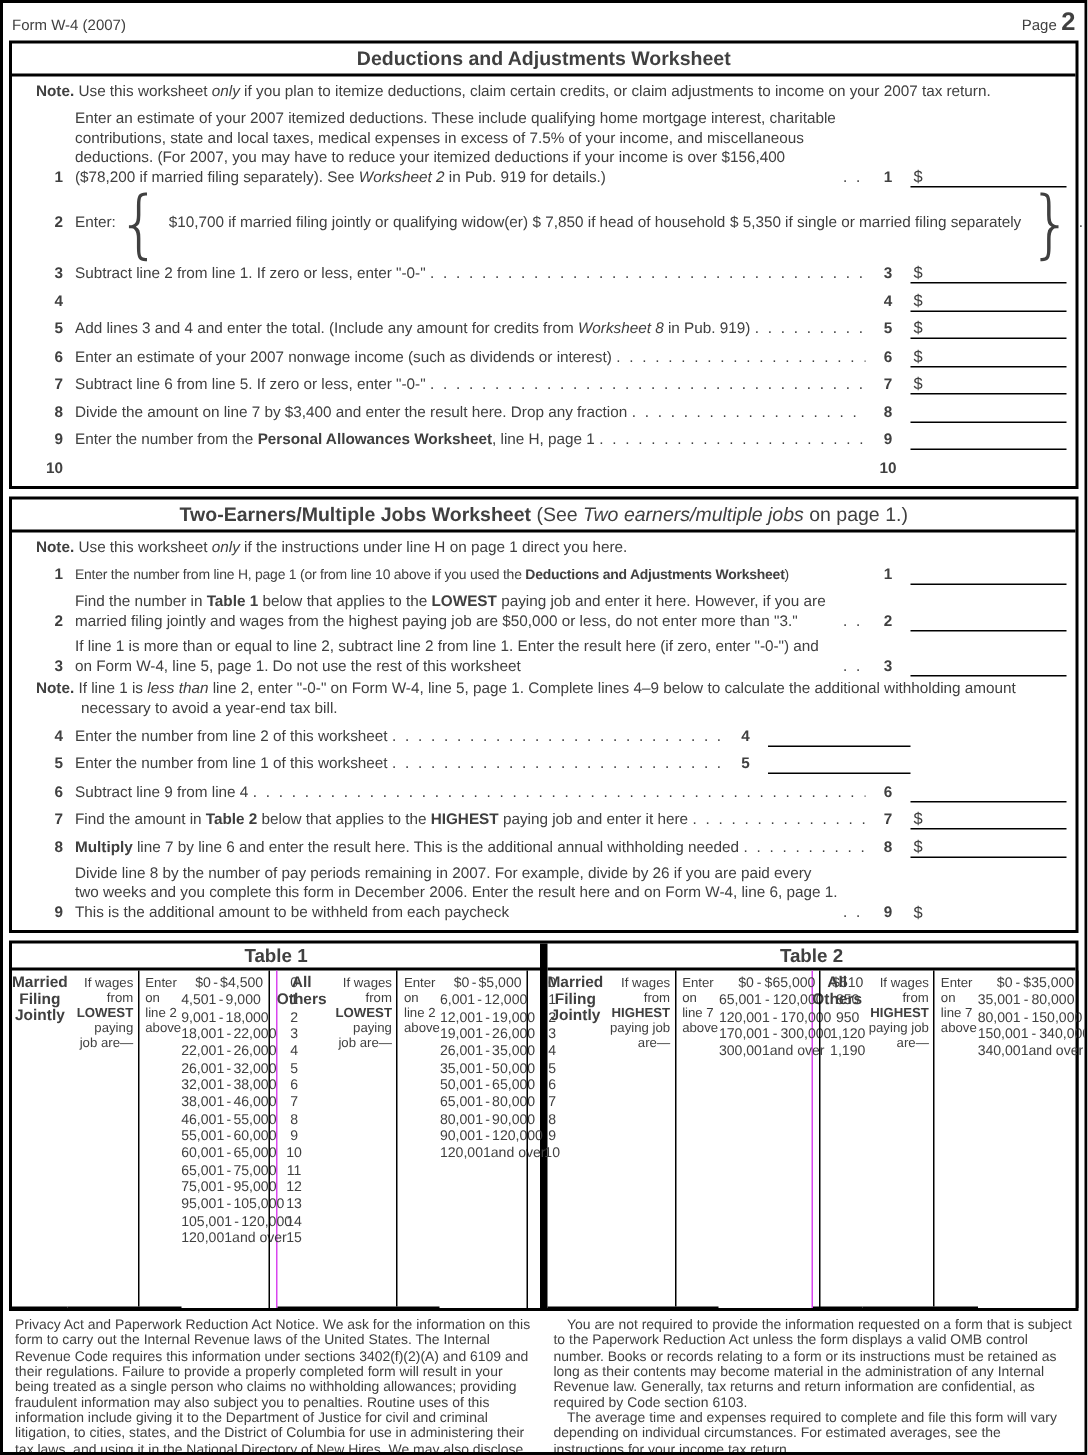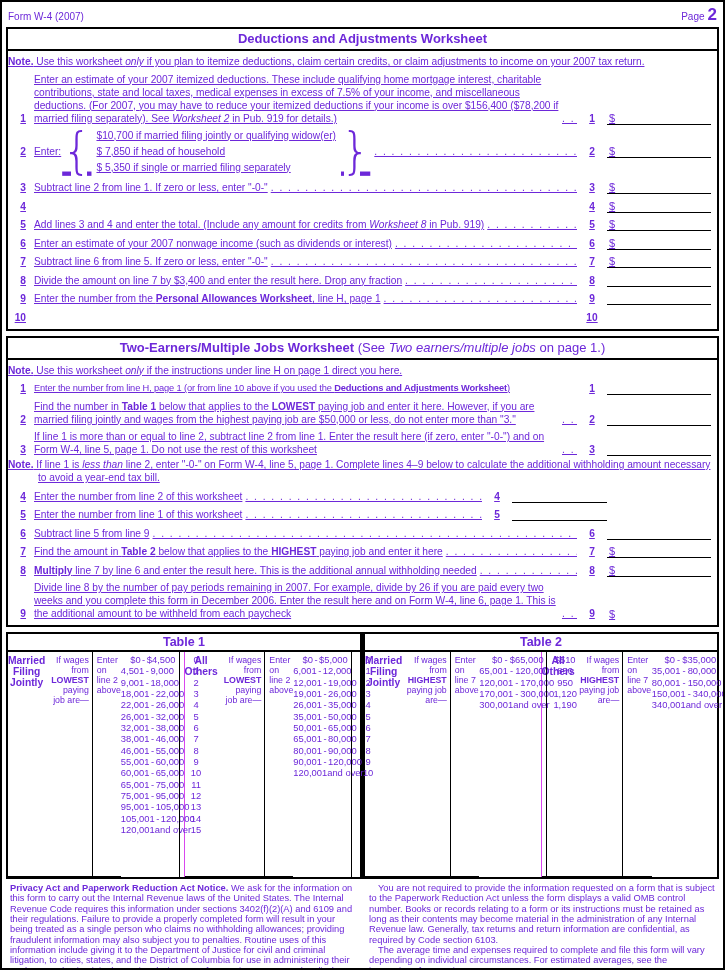--- a/index.html
+++ b/index.html
@@ -1,47 +1,47 @@
 <!DOCTYPE html>
 <html><head>
 <meta charset="utf-8">
 <style>
   html,body{margin:0;padding:0;background:#fff;}
   .page{
     width:725px;height:970px;box-sizing:border-box;position:relative;
-    border:2px solid #000;background:#fff;color:#6d28d9;overflow:hidden;
+    border:2px solid #000;background:#fff;color:#404040;overflow:hidden;
     font-family:"Liberation Sans",sans-serif;padding:2px 3px;
   }
   
   .hdr{display:flex;justify-content:space-between;align-items:baseline;padding:1px 3px 2px;}
   .form-id{font-size:10px;}
   .pg{font-size:10px;}
   .pg b{font-size:17px;margin-left:3px;}
   
   .wsbox{border:2px solid #000;margin:0 1px 5px;}
   .wstitle{text-align:center;font-size:13px;border-bottom:2px solid #000;padding:2px 0 3px;font-weight:normal;}
-  .wsbody{padding:2px 6px 5px 0;text-decoration:underline;}
+  .wsbody{padding:2px 6px 5px 16px;}
   .note{font-size:10.2px;line-height:13px;margin:2px 0 1px;}
   .note.hang{padding-left:30px;text-indent:-30px;}
   .wrow{display:flex;align-items:flex-end;font-size:10.2px;line-height:13px;margin-top:4.5px;}
   .wno{flex:none;width:26px;text-align:right;padding-right:8px;box-sizing:border-box;font-weight:bold;}
   .wtext{flex:0 1 auto;}
   .cond .wtext{font-size:9.3px;letter-spacing:-0.15px;}
   .leader{flex:1 0 12px;overflow:hidden;white-space:nowrap;padding:0 3px;height:13px;}
   .leader::after{content:". . . . . . . . . . . . . . . . . . . . . . . . . . . . . . . . . . . . . . . . . . . . . . . . . . . . . . . . . . . . . . . . . . . . . . . . . . . . . . . .";word-spacing:3px;}
   .gap{flex:1 0 8px;}
   .rno{flex:none;width:30px;text-align:center;font-weight:bold;}
   .entry{flex:none;width:104px;height:14px;box-sizing:border-box;display:flex;align-items:flex-end;}
   .entry.line{border-bottom:1.4px solid #000;}
   .entry .cur{font-size:11px;padding-left:2px;line-height:12px;}
   .midline{flex:none;width:95px;border-bottom:1.4px solid #000;height:13px;}
   
   .brace-row{align-items:center;margin-top:2px;}
   .brace{font-size:46px;line-height:44px;font-weight:100;align-self:center;padding:0 1px;font-family:"DejaVu Sans",sans-serif;transform:scaleY(1.08);}
-  .bopts{display:flex;flex-direction:column;gap:3px;padding:2px 4px;}
+  .bopts{display:flex;flex-direction:row;gap:3px;padding:2px 4px;}
   .bopts span{white-space:nowrap;}
   
   .tables{display:flex;border:2px solid #000;margin:0 1px;height:247px;box-sizing:border-box;}
   .tbl{flex:1;display:flex;flex-direction:column;min-width:0;}
   .heavy{flex:none;width:5px;background:#000;}
   .tbl-title{text-align:center;font-size:12.5px;font-weight:bold;border-bottom:2px solid #000;padding:1px 0;}
   .tbl-groups{display:flex;flex:1;min-height:0;}
   .group{flex:1;display:flex;flex-direction:row;min-width:0;}
   .group + .group{border-left:1px solid #d946ef;}
   .gname{text-align:center;font-weight:bold;font-size:10.3px;border-bottom:1px solid #000;padding:3px 0 2px;}
@@ -52,21 +52,21 @@
   .vline{position:absolute;left:63%;top:0;bottom:0;width:1px;background:#000;}
   .drow{display:flex;}
   .drow .range{width:63%;display:flex;box-sizing:border-box;padding-right:11px;}
   .low{flex:0 0 42%;text-align:right;white-space:nowrap;}
   .sep{flex:0 0 auto;min-width:13%;text-align:center;white-space:nowrap;}
   .high{flex:1;text-align:right;white-space:nowrap;}
   .drow .enter{width:37%;text-align:center;}
   
   .notice{display:flex;gap:12px;padding:4px 4px 0 5px;font-size:9.3px;line-height:10.35px;}
   .ncol{flex:1;min-width:0;}
-  .lead{font-weight:bold;}
+  .lead{font-weight:normal;}
   .ncol p{margin:0;text-indent:9px;}
 </style>
 </head>
 <body>
 
 <div class="page">
 
   <div class="hdr">
     <span class="form-id">Form W-4 (2007)</span>
     <span class="pg"><span>Page</span><b>2</b></span>
@@ -205,21 +205,21 @@
         <div class="wrow">
           <span class="wno">5</span>
           <span class="wtext">Enter the number from line 1 of this worksheet</span>
           <span class="leader"></span>
           <span class="rno">5</span>
           <span class="midline"></span>
           <span class="entry"></span>
         </div>
         <div class="wrow">
           <span class="wno">6</span>
-          <span class="wtext">Subtract line 5 from line 9</span>
+          <span class="wtext">Subtract line 9 from line 4</span>
           <span class="leader"></span>
           <span class="rno">6</span>
           <span class="entry line"></span>
         </div>
         <div class="wrow">
           <span class="wno">7</span>
           <span class="wtext">Find the amount in <b>Table 2</b> below that applies to the <b>HIGHEST</b> paying job and enter it here</span>
           <span class="leader"></span>
           <span class="rno">7</span>
           <span class="entry line">

